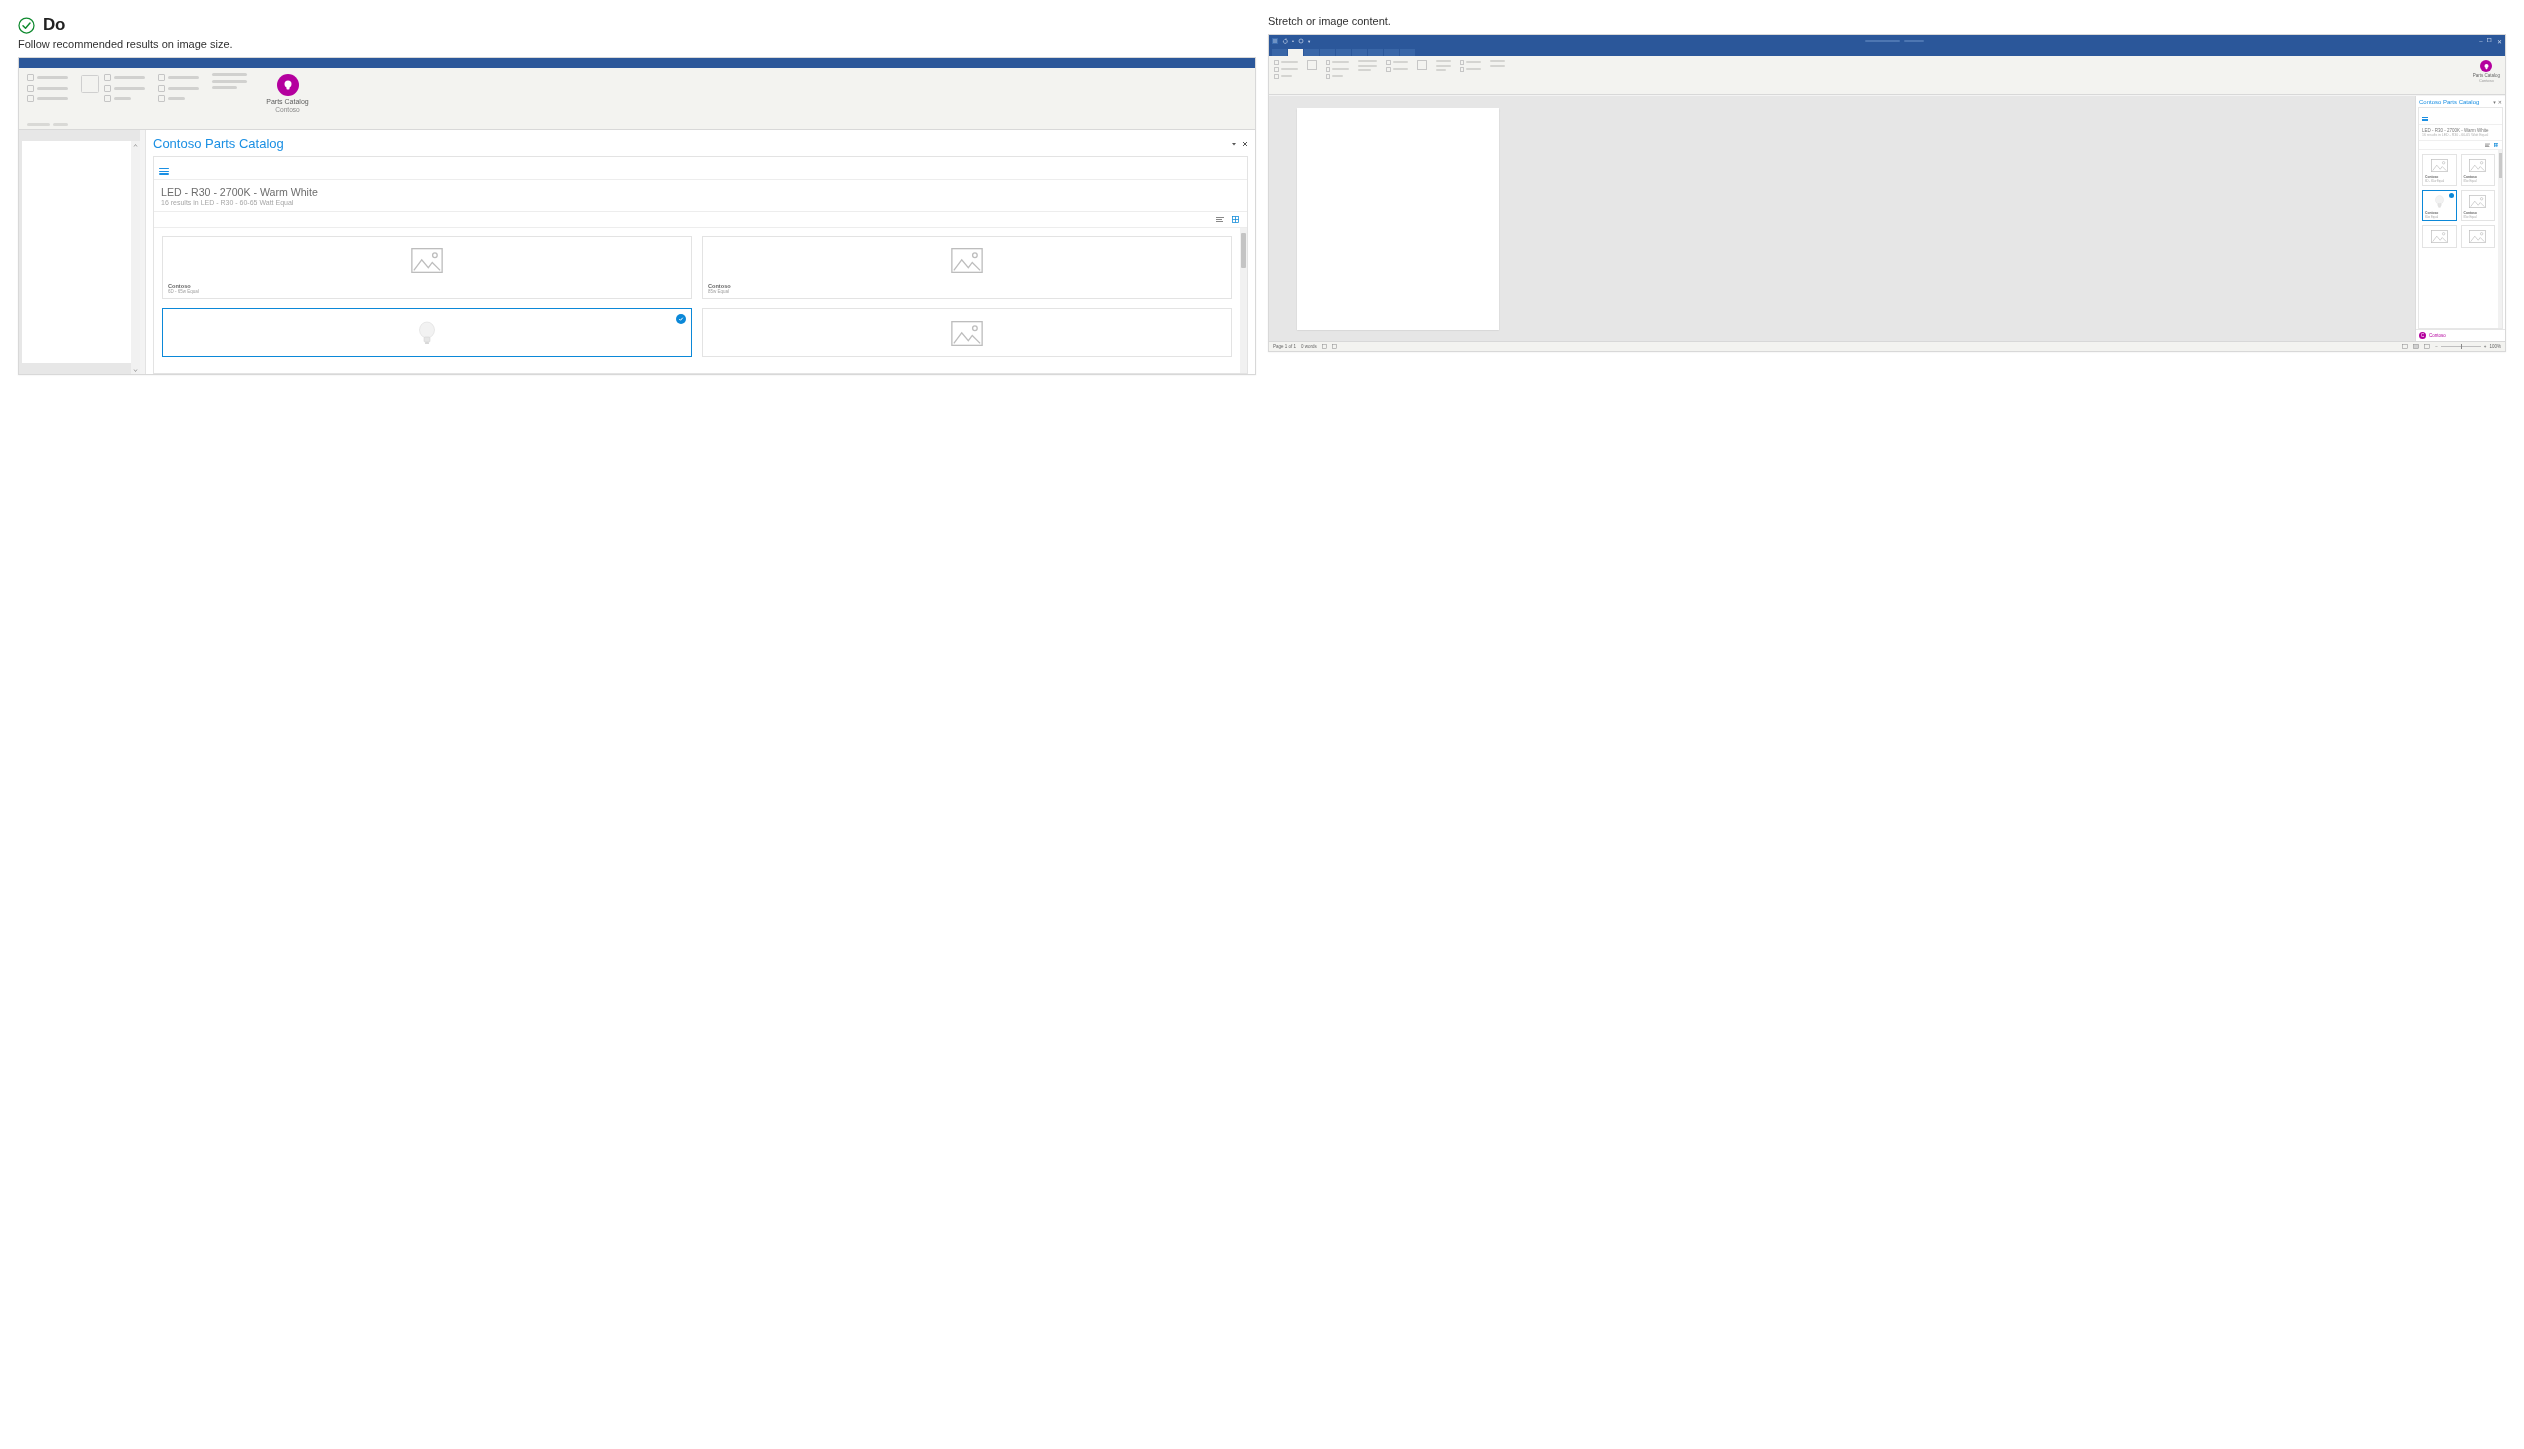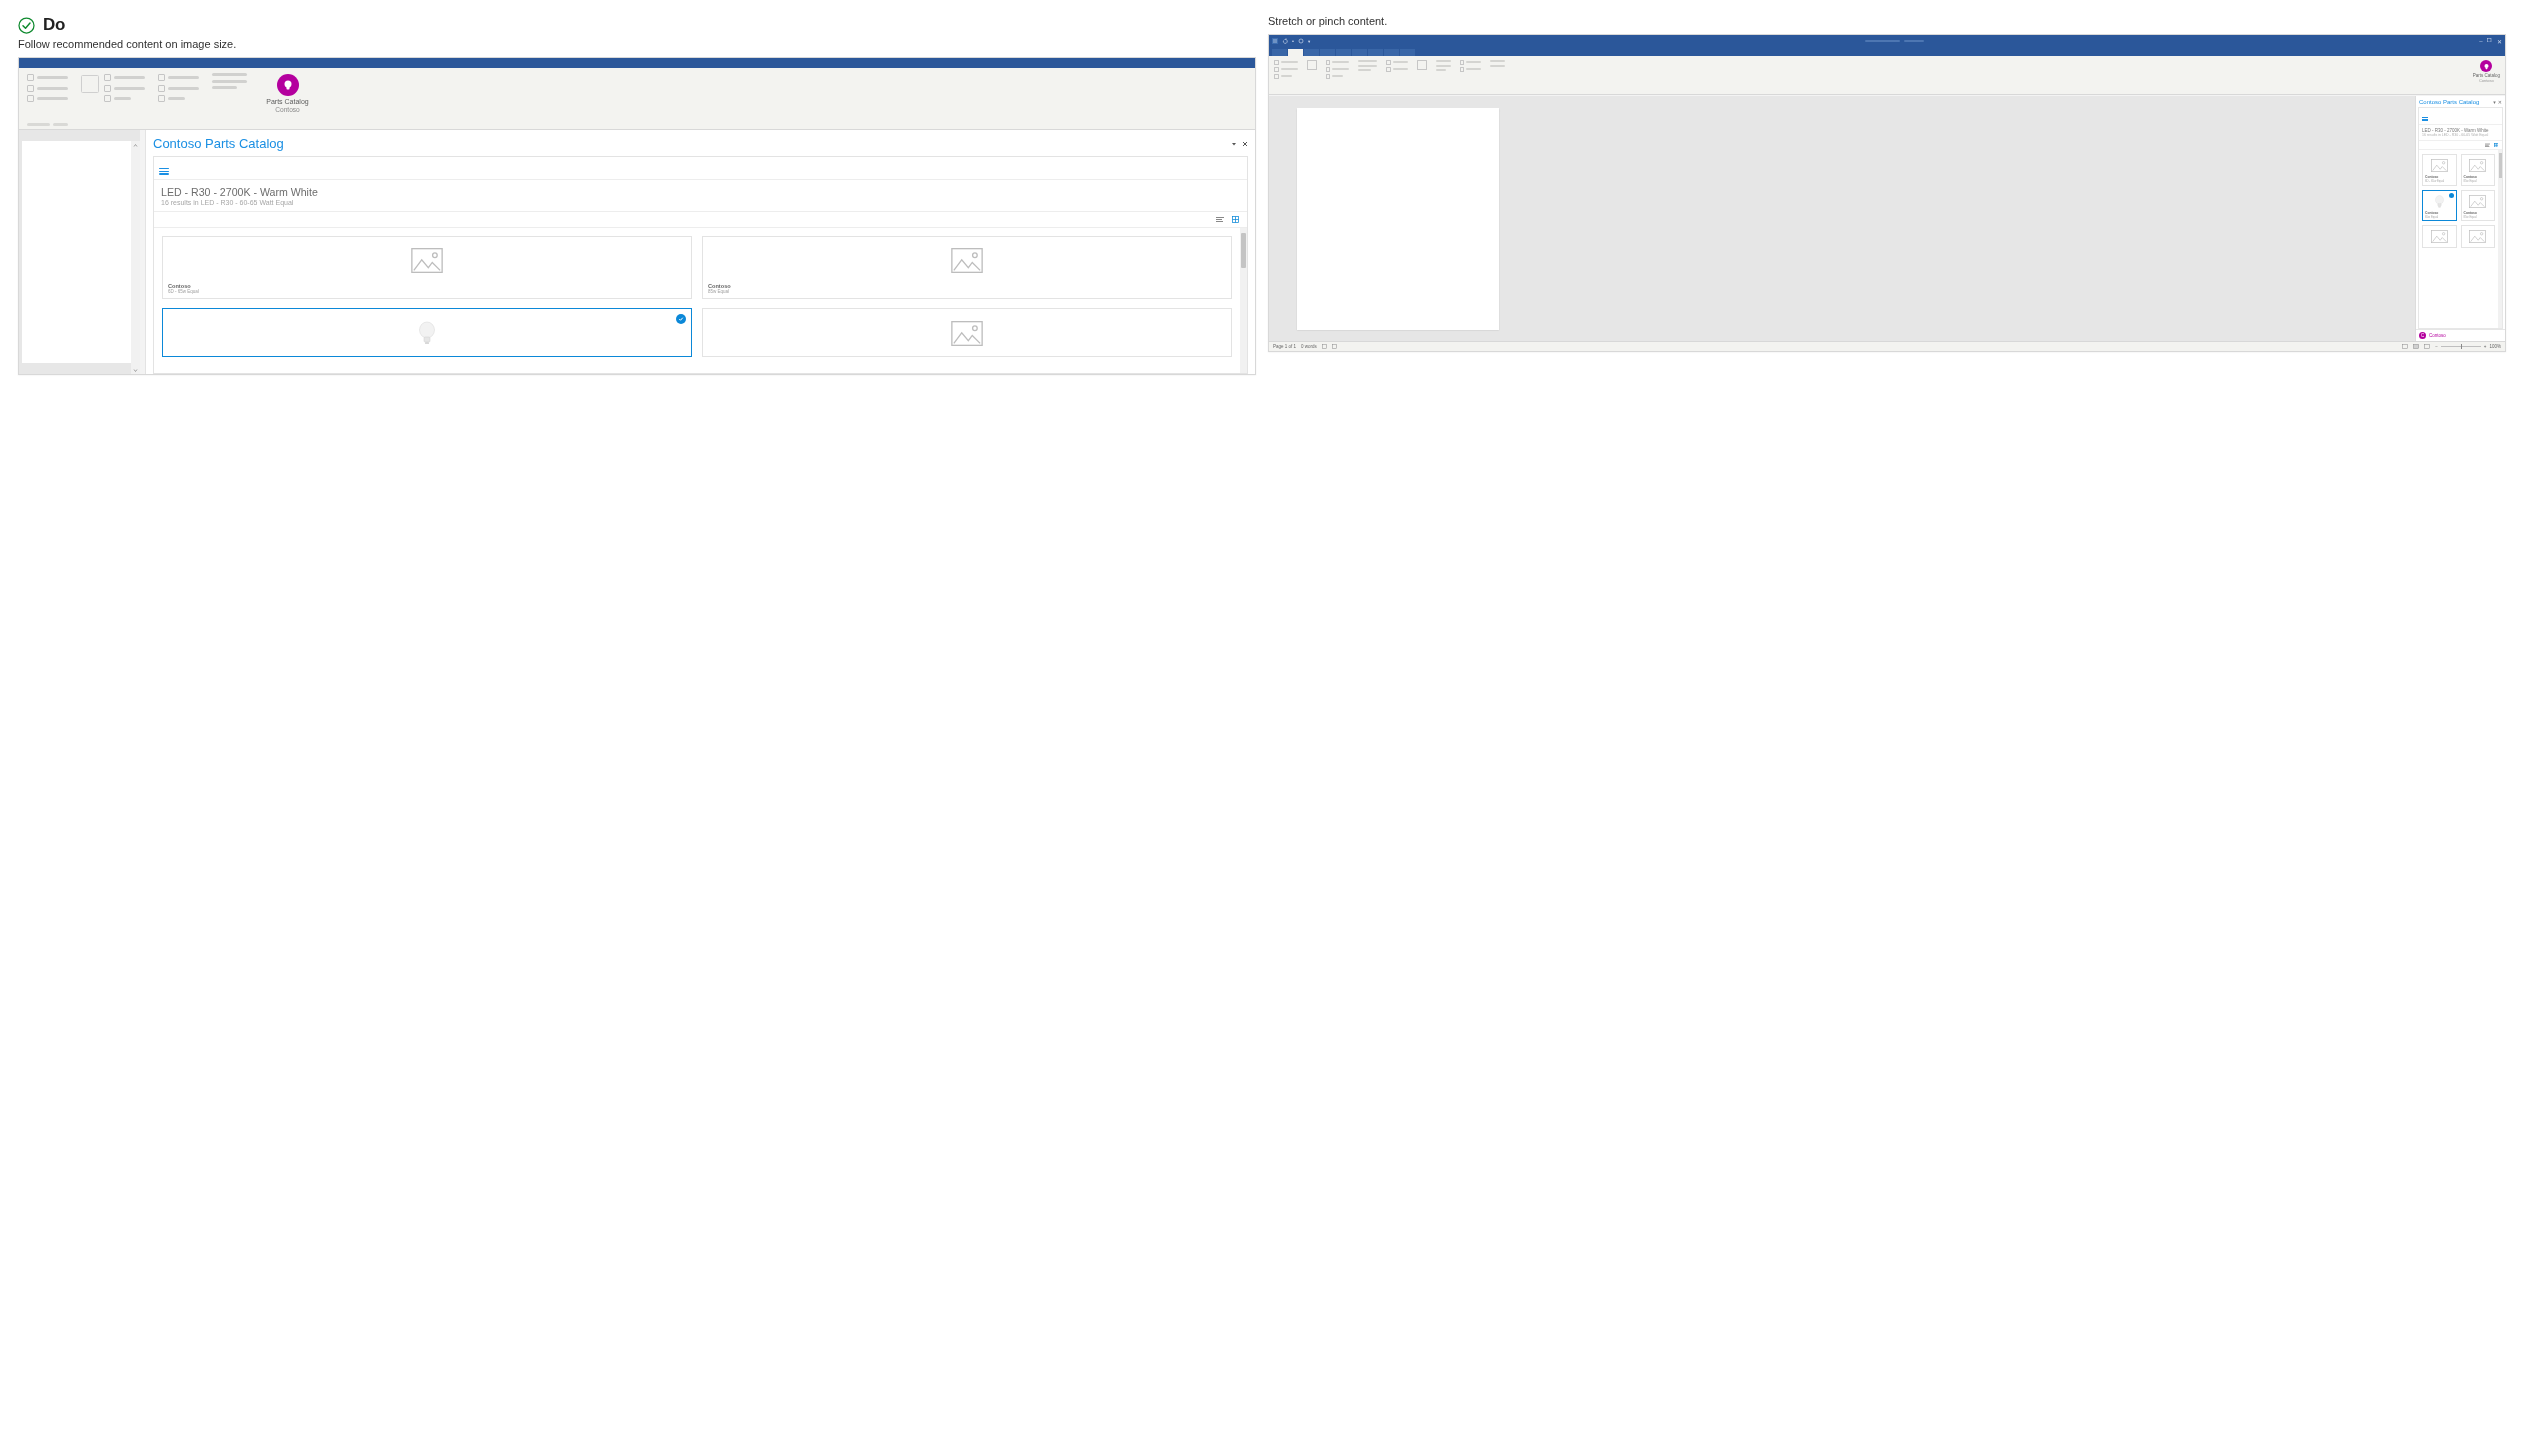--- a/index.html
+++ b/index.html
@@ -159,21 +159,21 @@
   <div class="col do">
     <div class="heading-row">
       <span class="icon-wrap">
         <svg viewBox="0 0 34 34" width="17" height="17">
             <circle cx="17" cy="17" r="15" fill="none" stroke="#0f8a2f" stroke-width="2.5"></circle>
             <polyline points="10,17.5 15,22.5 24,12" fill="none" stroke="#0f8a2f" stroke-width="3" stroke-linecap="round" stroke-linejoin="round"></polyline>
           </svg>
       </span>
       <h2>Do</h2>
     </div>
-    <p class="subhead">Follow recommended content on image size.</p>
+    <p class="subhead">Follow recommended results on image size.</p>
 
     <div class="screenshot">
       <div class="ribbon-top"></div>
       <div class="ribbon-body">
         <div class="rb-group">
           <div class="rb-line">
               <span class="rb-check"></span>
               <span class="rb-bar"></span>
             </div>
           <div class="rb-line">
@@ -348,21 +348,21 @@
                   <div class="thumbbar"></div>
                 </div>
             </div>
           </div>
         </div>
       </div>
     </div>
   </div>
 
   <div class="col dont">
-    <p class="subhead">Stretch or pinch content.</p>
+    <p class="subhead">Stretch or image content.</p>
 
     <div class="screenshot">
       <div class="titlebar">
         <div class="left">
           <span>
               <svg width="6" height="6" viewBox="0 0 12 12">
                 <rect width="12" height="12" fill="#3e6eb0"></rect>
                 <rect x="2" y="2" width="8" height="8" fill="#fff" opacity="0.25"></rect>
               </svg>
             </span>

